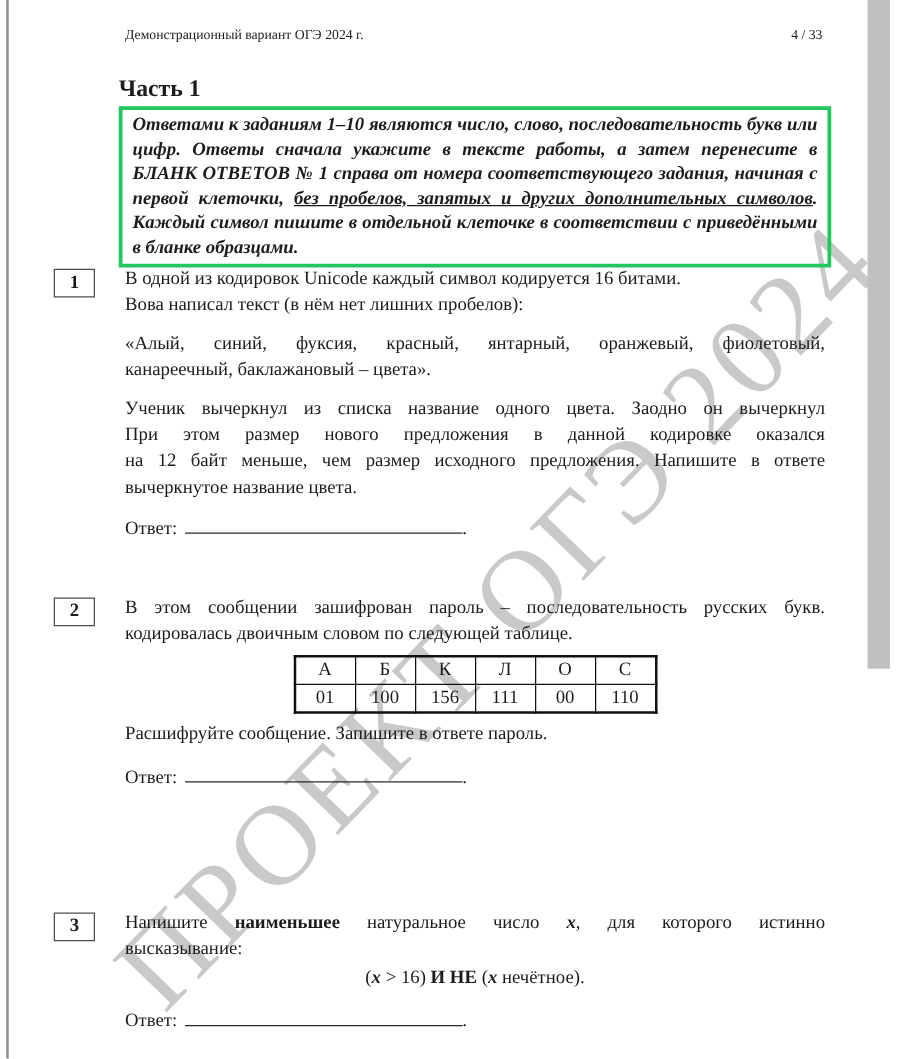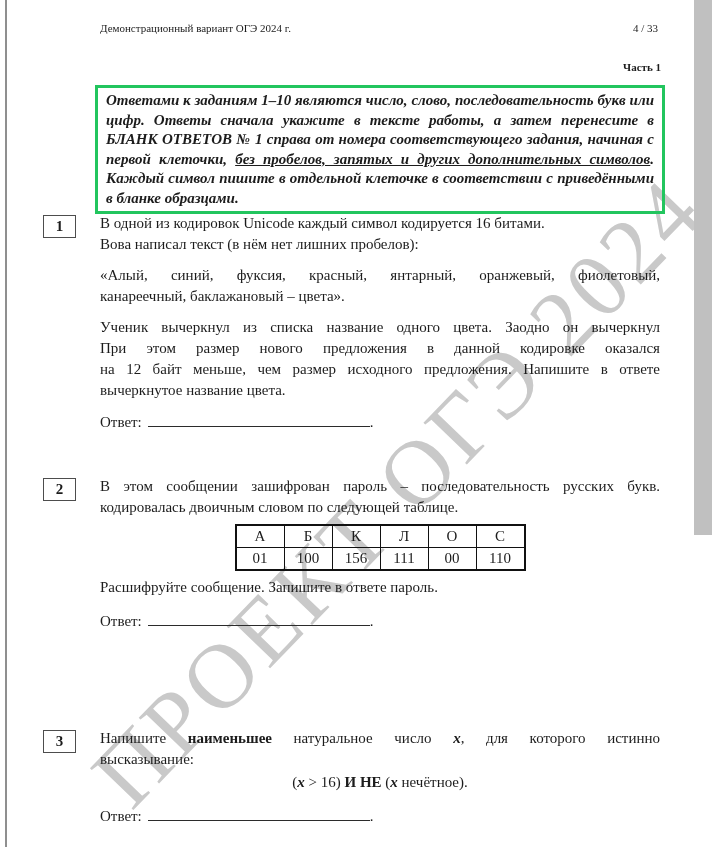--- a/index.html
+++ b/index.html
@@ -12,22 +12,22 @@
   .watermark{position:absolute;left:-10px;top:455px;width:780px;line-height:110px;
     transform:rotate(-46deg);font-size:92px;letter-spacing:4px;color:#c9c9c9;
     text-align:center;white-space:nowrap;z-index:0;font-family:"Liberation Serif",serif;}
 
   .content{position:relative;z-index:1;}
 
   .header{position:absolute;top:22px;left:100px;width:558px;display:flex;font-size:11px;}
   .header .left{flex:1;}
   .header .subject{margin-right:18px;}
 
-  .part-title{position:absolute;top:61px;left:95px;width:566px;text-align:right;
-    font-weight:bold;font-size:11px;}
+  .part-title{position:absolute;top:61px;left:95px;width:566px;text-align:left;
+    font-weight:bold;font-size:19px;}
 
   .instr{position:absolute;top:85px;left:95px;width:548px;border:3px solid #22c55e;
     padding:3px 8px;font-weight:bold;font-style:italic;font-size:15px;line-height:19.5px;
     text-align:justify;}
   .instr .u{text-decoration:underline;}
 
   .question{position:absolute;left:43px;width:617px;}
   .q1{top:213px;}
   .q2{top:476px;}
   .q3{top:728px;}

